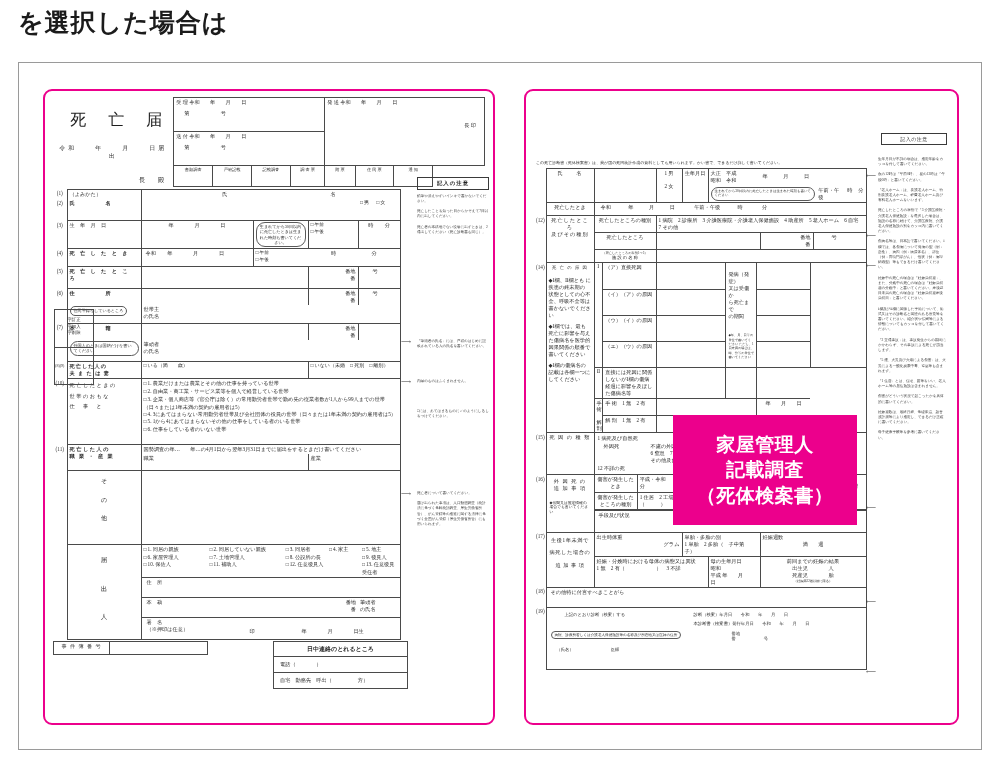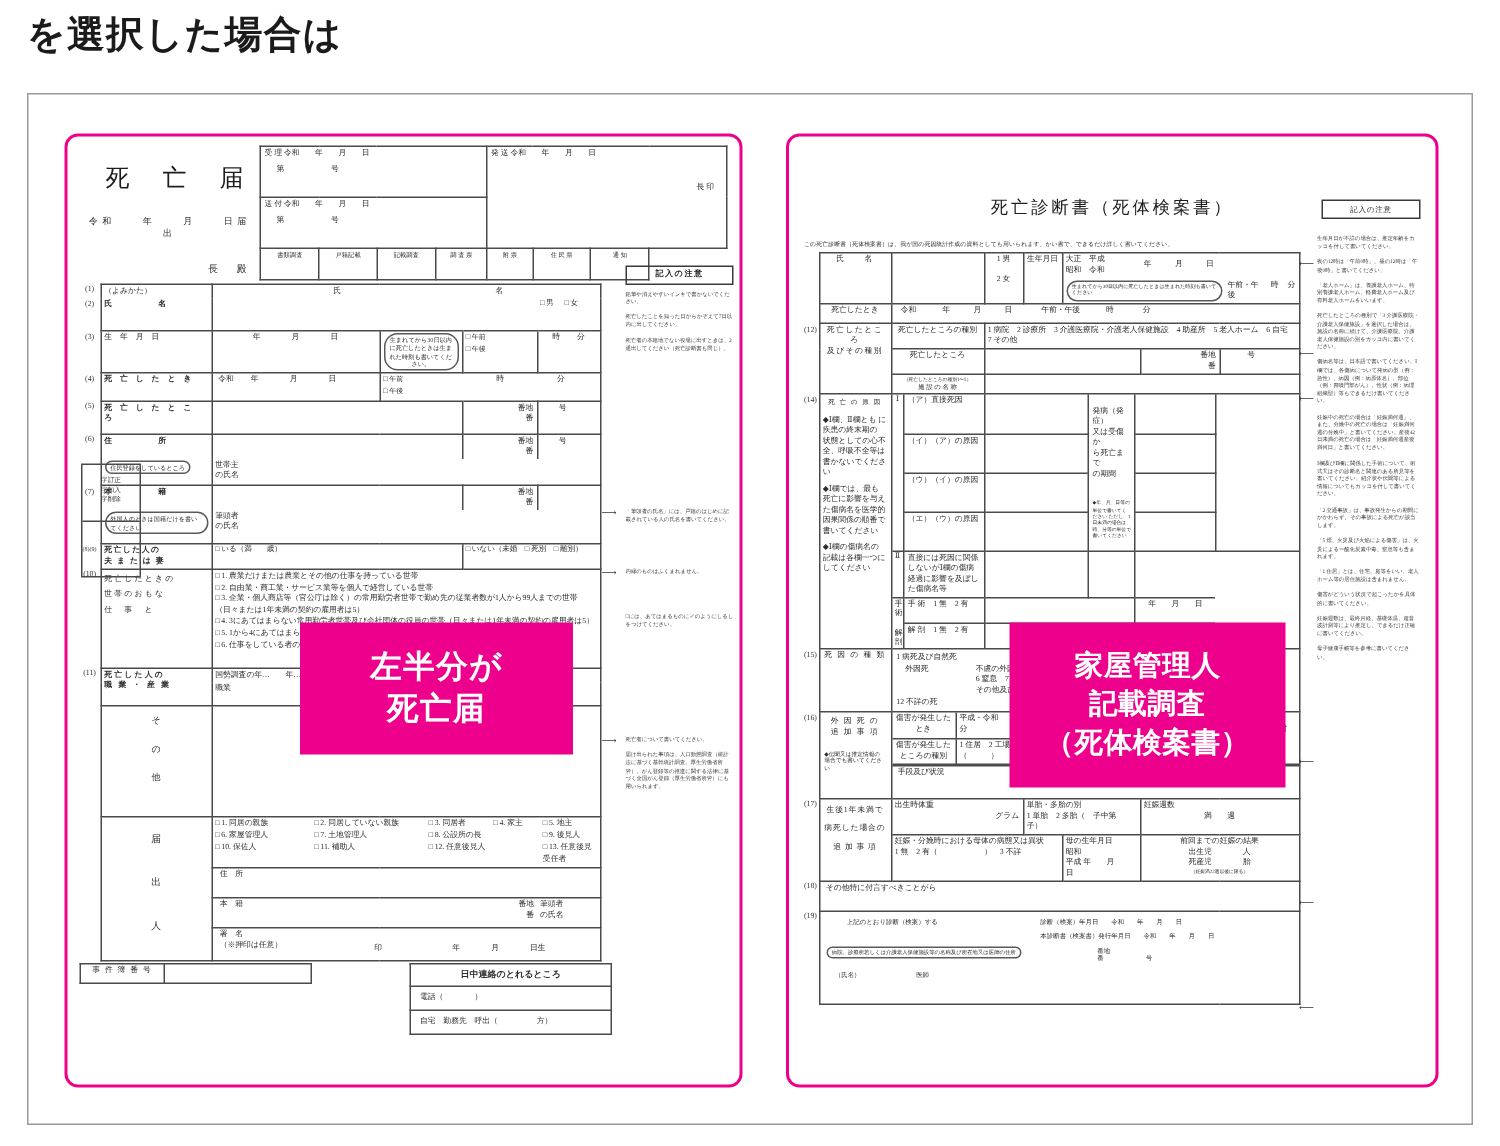--- a/index.html
+++ b/index.html
@@ -553,21 +553,20 @@
         <div class="arrow" style="left:356px; top:248px;">⟶</div>
         <div class="arrow" style="left:356px; top:288px;">⟶</div>
         <div class="arrow" style="left:356px; top:400px;">⟶</div>
       </div>
     </div>
 
     <div class="panel panel-right">
       <div class="form">
 
         <div style="position:relative;height:56px;">
-          <div class="r-title">死亡診断書（死体検案書）</div>
           <div class="r-notes-box" style="position:absolute;right:2px;top:36px;width:66px;">記入の注意</div>
         </div>
         <div class="r-lead" style="width:330px;">この死亡診断書（死体検案書）は、我が国の死因統計作成の資料としても用いられます。かい書で、できるだけ詳しく書いてください。</div>
 
         <table class="tbl" style="width:332px;">
           <colgroup>
             <col style="width:12px">
               <col style="width:48px">
               <col style="width:62px">
             <col style="width:26px">
@@ -864,24 +863,20 @@
 
         <div class="arrow" style="left:340px; top:82px;">⟵</div>
         <div class="arrow" style="left:340px; top:142px;">⟵</div>
         <div class="arrow" style="left:340px; top:172px;">⟵</div>
         <div class="arrow" style="left:340px; top:414px;">⟵</div>
         <div class="arrow" style="left:340px; top:508px;">⟵</div>
         <div class="arrow" style="left:340px; top:578px;">⟵</div>
       </div>
     </div>
 
-    <div class="callout callout-left">
-      <div>左半分が</div>
-      <div>死亡届</div>
-    </div>
 
     <div class="callout callout-right">
       <div>家屋管理人</div>
       <div>記載調査</div>
       <div>（死体検案書）</div>
     </div>
 
   </div>
 </div>
 

